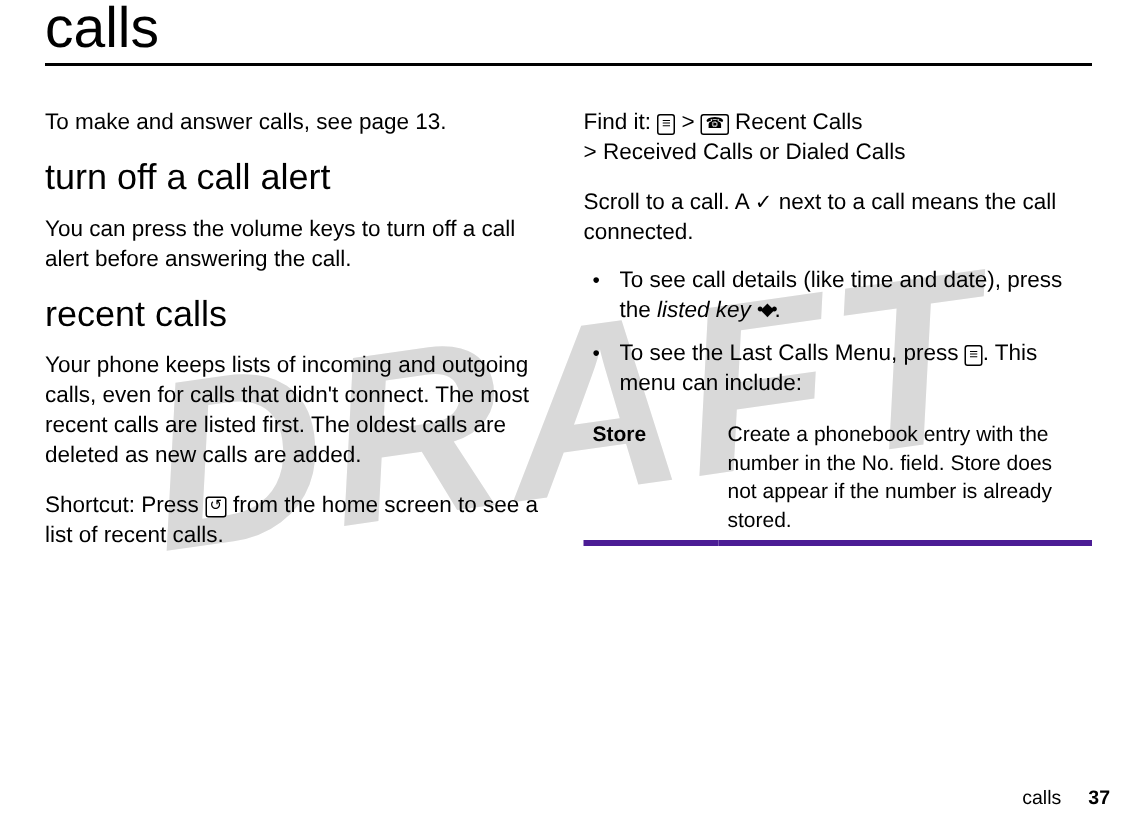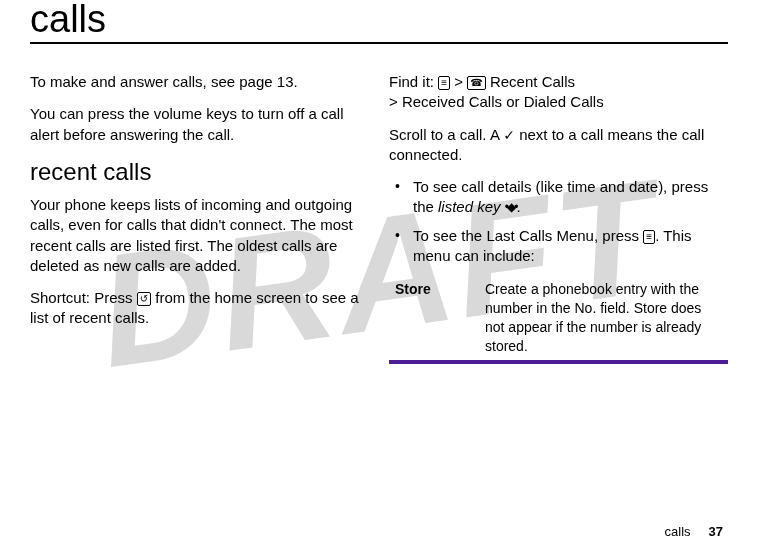--- a/index.html
+++ b/index.html
@@ -110,41 +110,42 @@
   }
   table.options td {
     border-bottom: 4px solid #4c1d95;
     padding: 4px 6px;
     vertical-align: top;
   }
   table.options td.lbl { font-weight: 700; width: 90px; }
   .footer {
     position: absolute;
     bottom: 8px;
-    right: 35px;
+    right: 18px;
     font-size: 13px;
     z-index: 1;
     text-align: center;
   }
   .footer .label { margin-right: 18px; }
   .footer .pagenum { font-weight: 700; }
 </style>
 </head>
 <body>
 
 <div class="watermark">DRAFT</div>
 
 <div class="page">
   <h1 class="chapter-title">calls</h1>
 
   <div class="columns">
 
     <div class="col">
       <p>To make and answer calls, see page 13.</p>
 
+      <h2 class="section-head">turn off a call alert</h2>
       <p>You can press the volume keys to turn off a call alert before answering the call.</p>
 
       <h2 class="section-head">recent calls</h2>
       <p>Your phone keeps lists of incoming and outgoing calls, even for calls that didn't connect. The most recent calls are listed first. The oldest calls are deleted as new calls are added.</p>
 
       <p>
         <span class="bold">Shortcut:</span><span> Press </span><span class="icon-box">↺</span><span> from the home screen to see a list of recent calls.</span>
       </p>
     </div>
 

